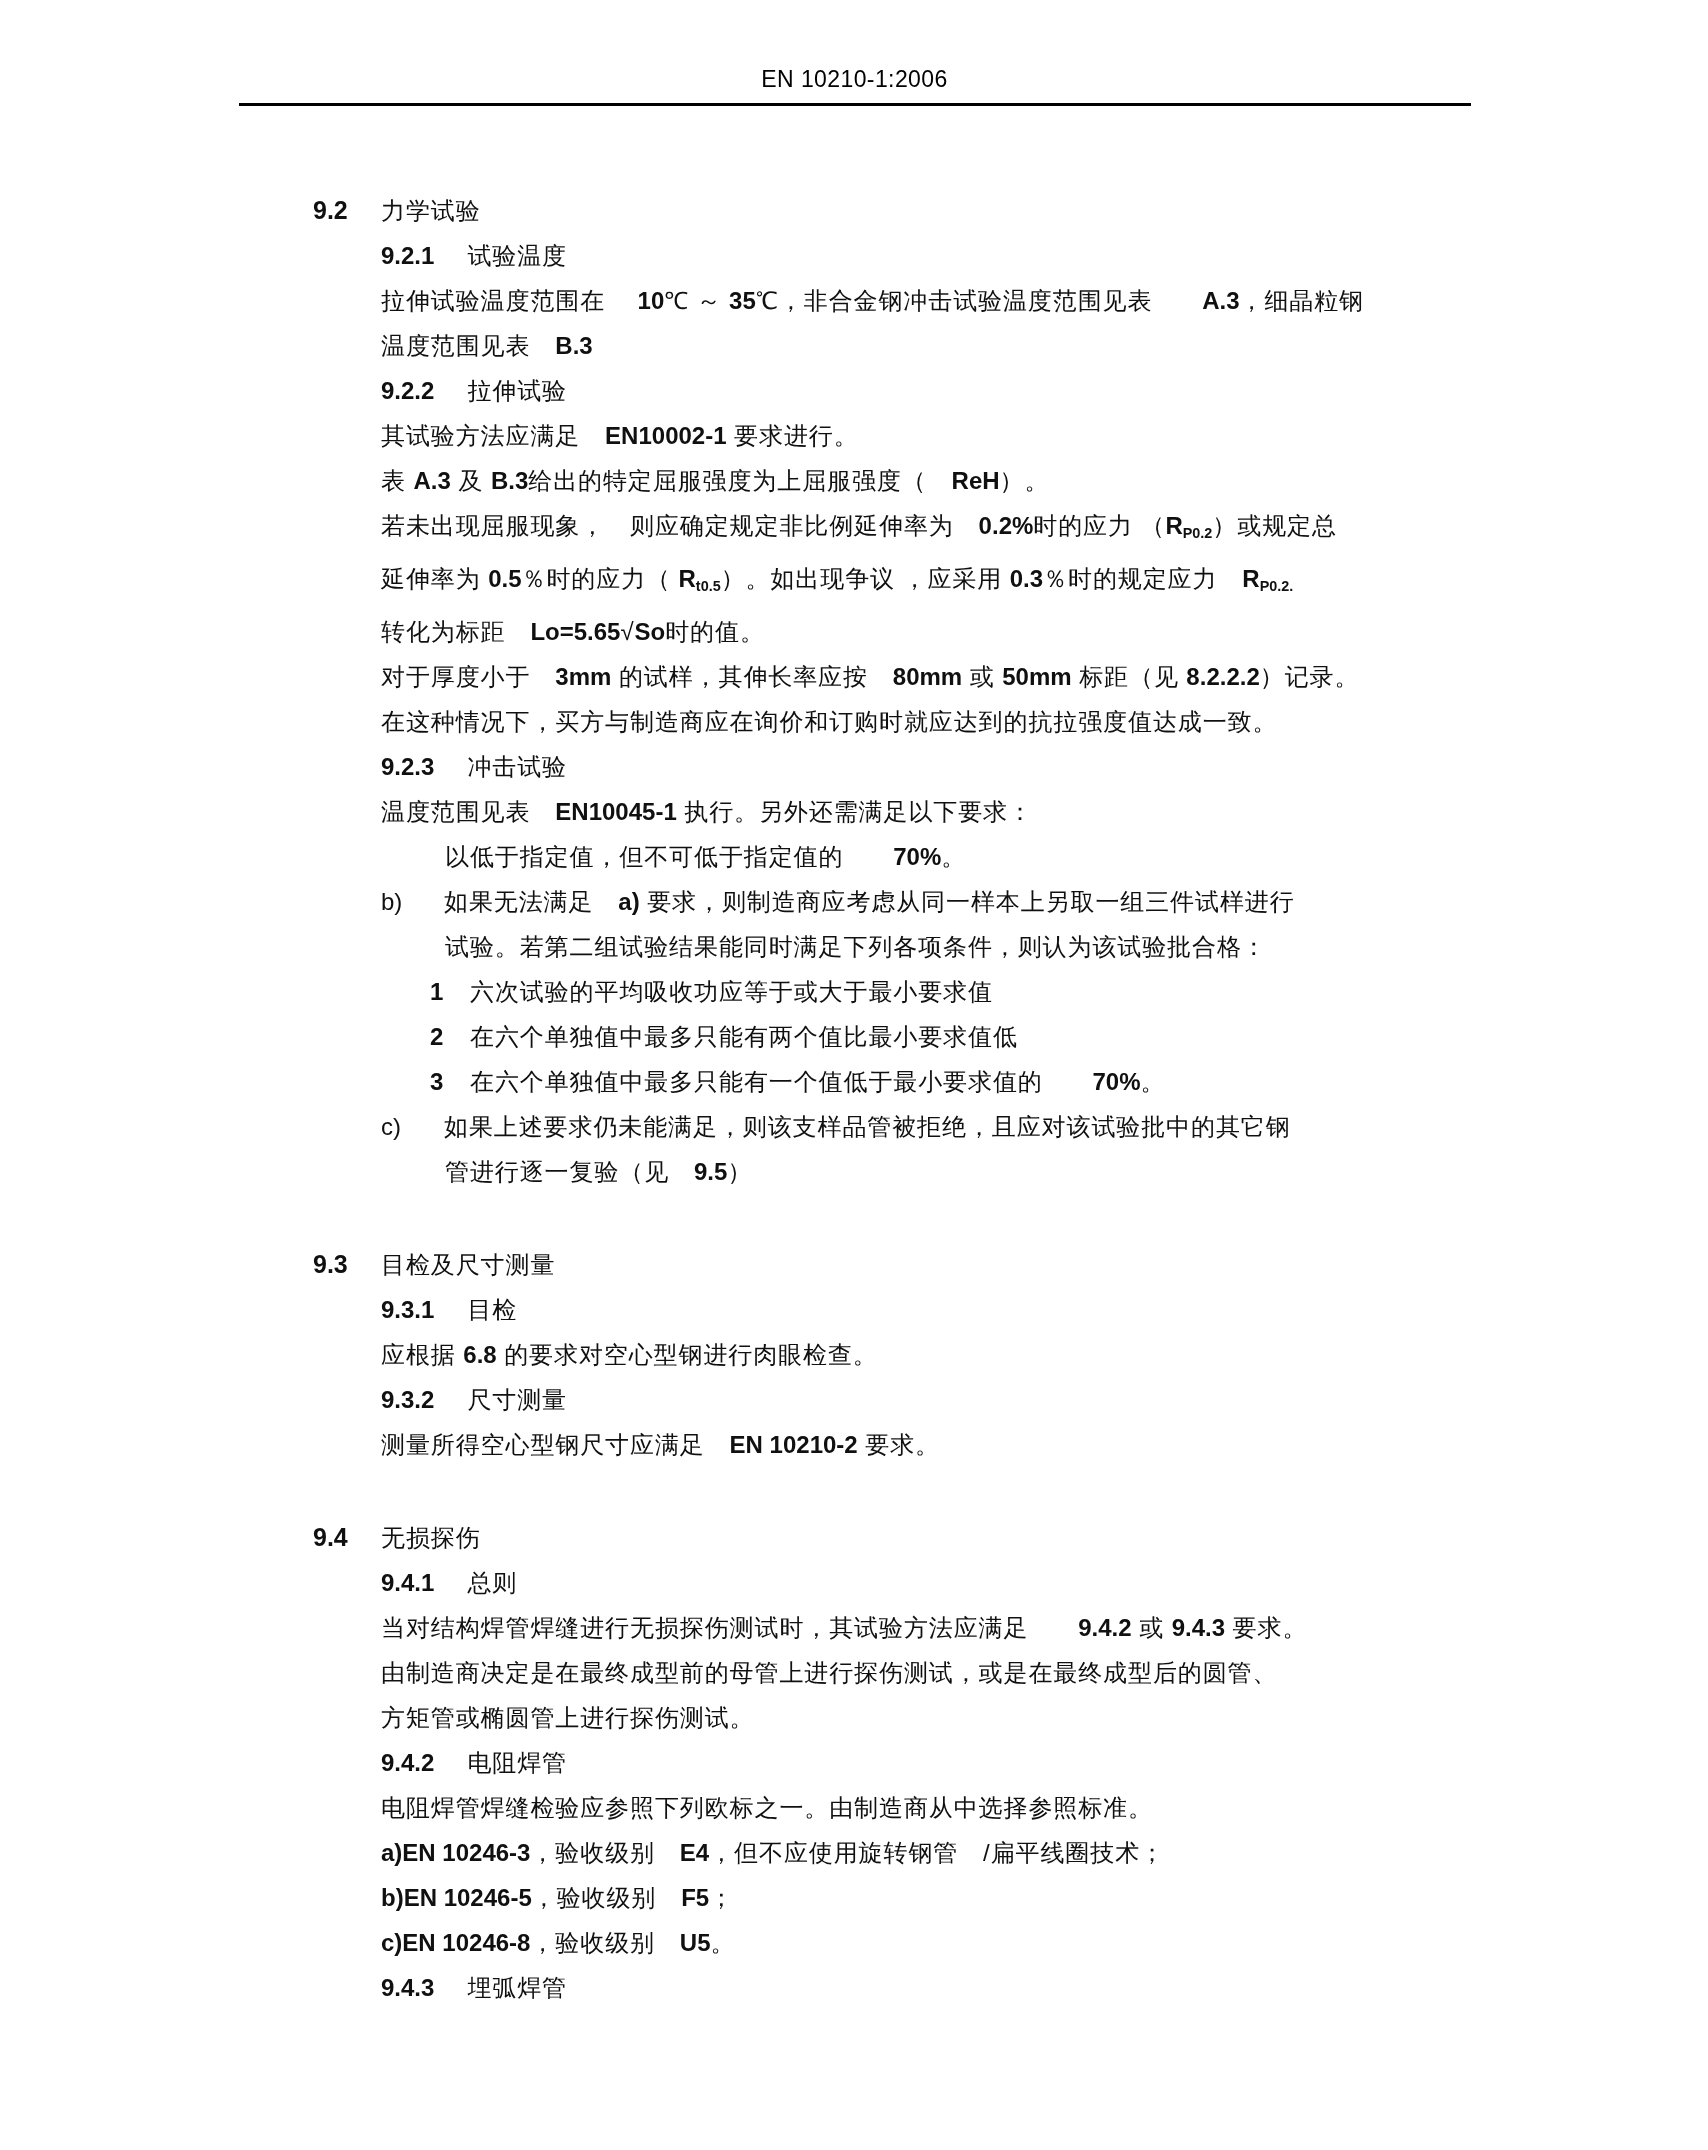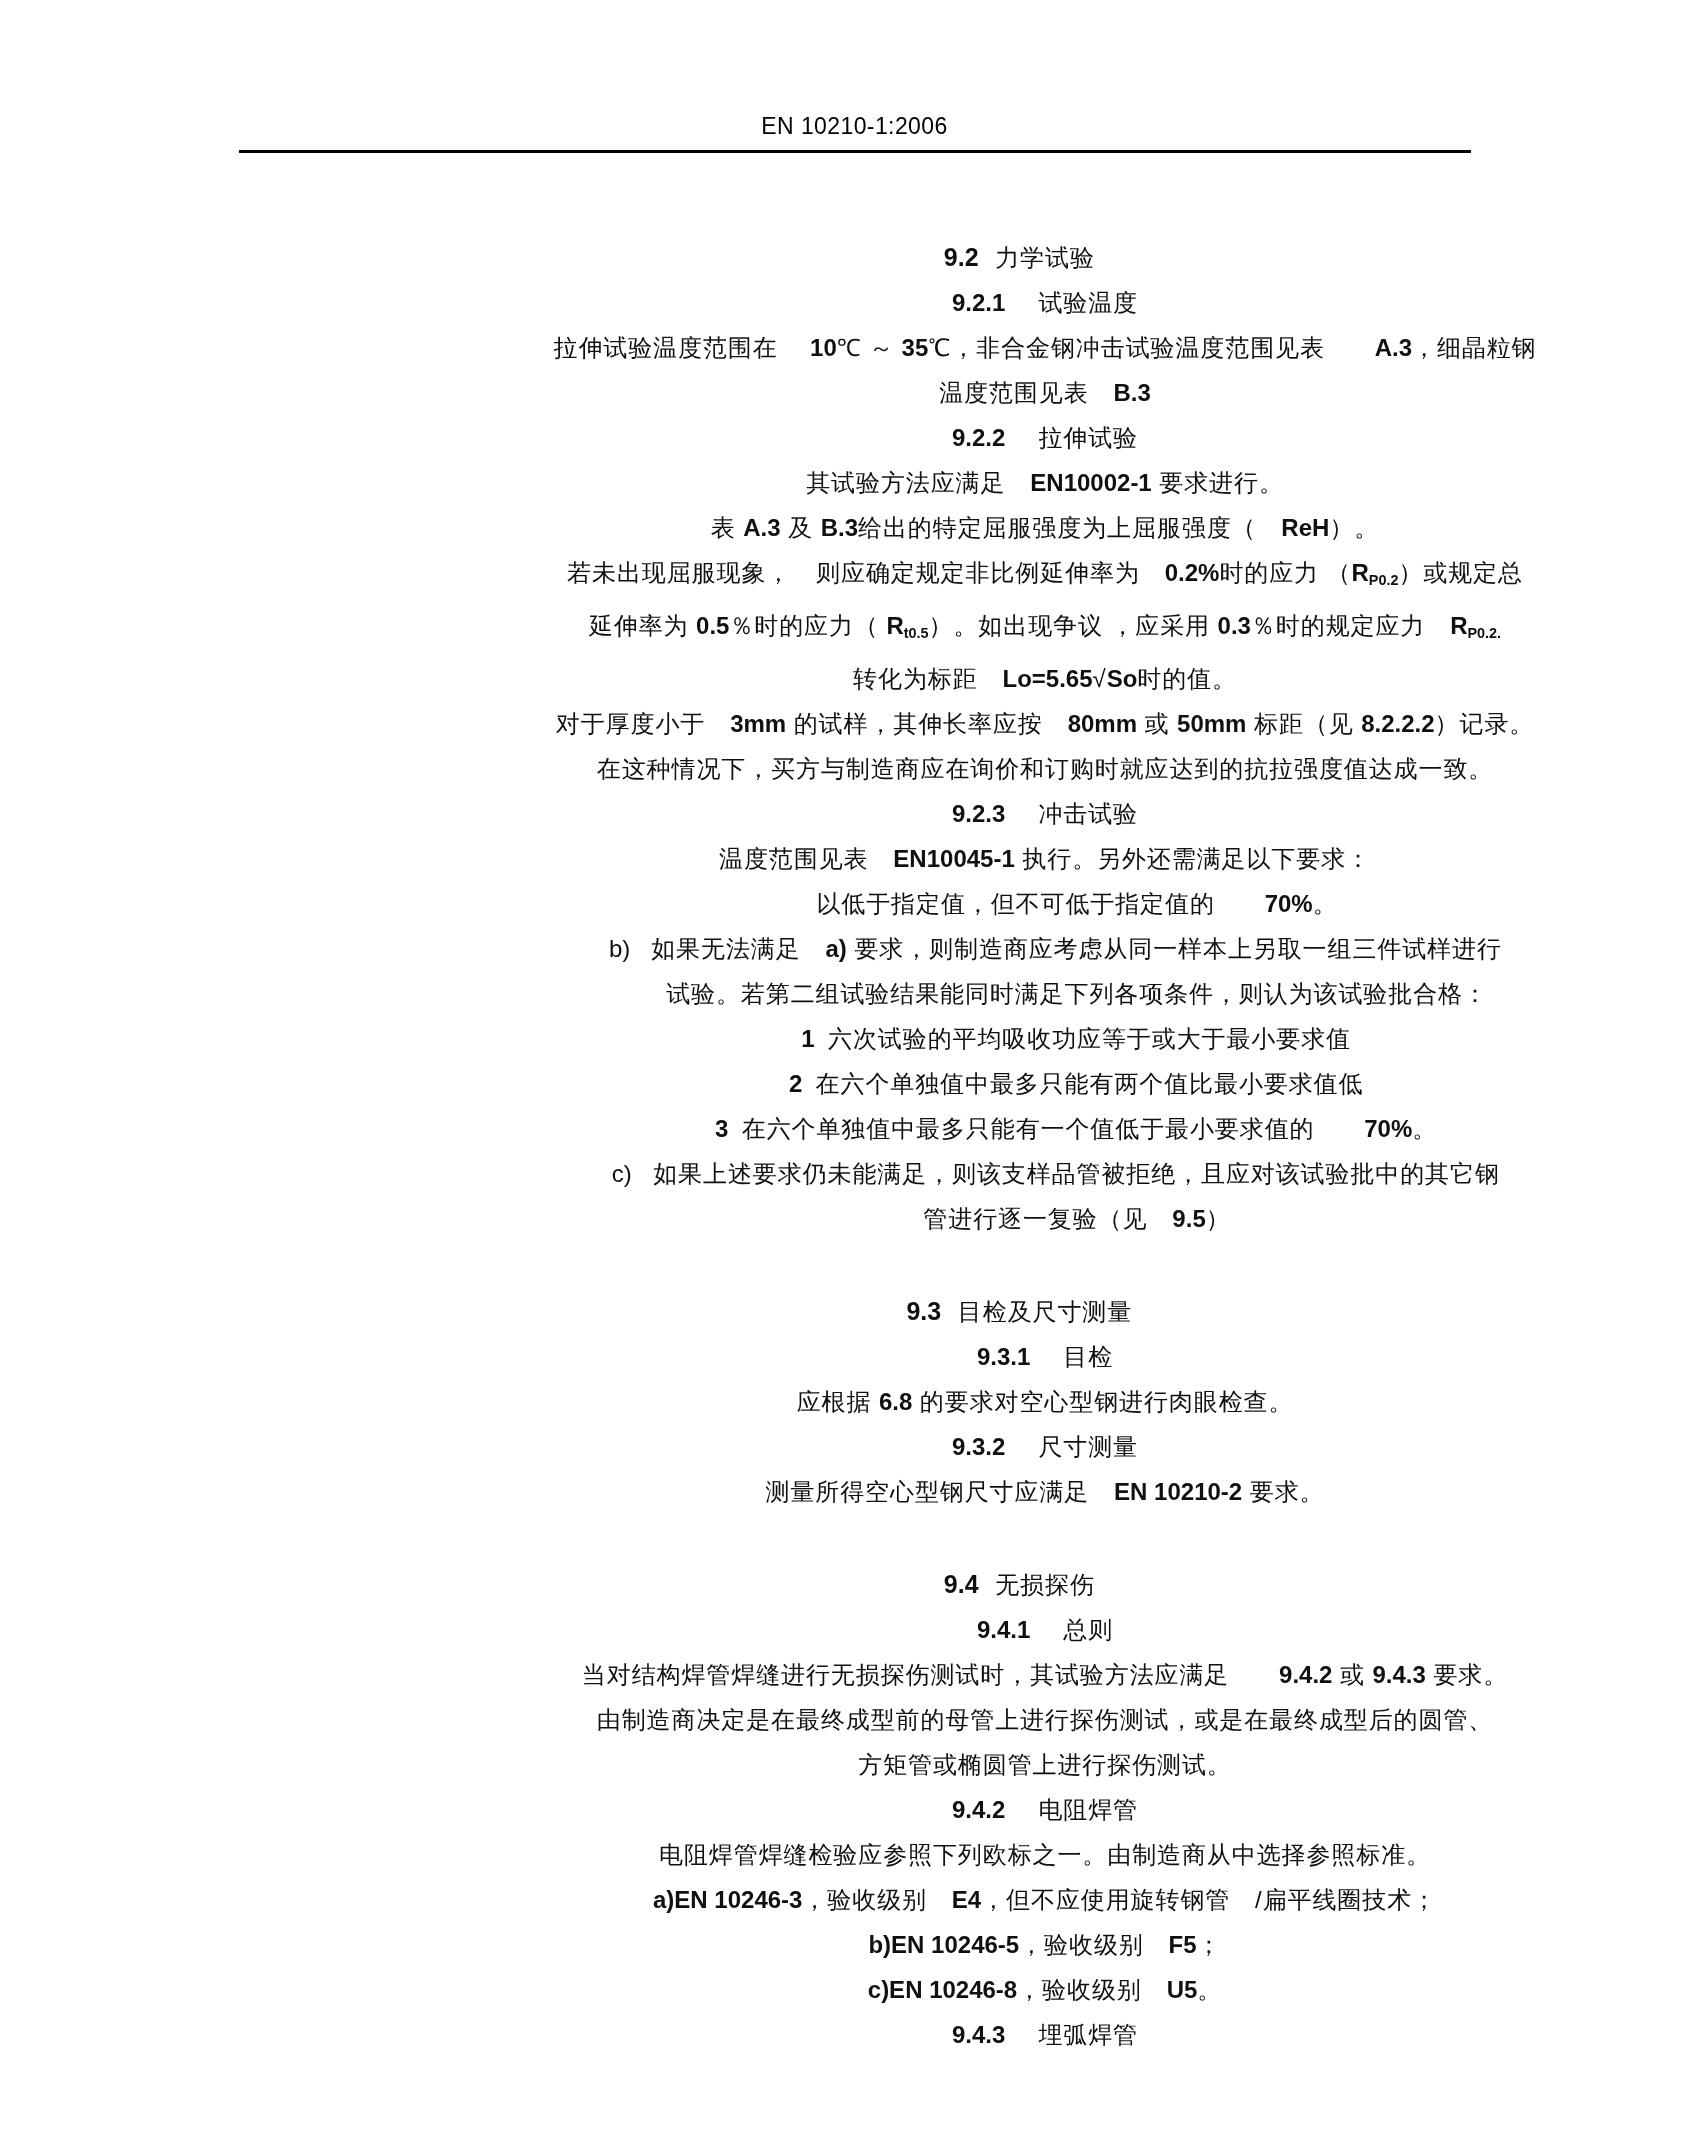--- a/index.html
+++ b/index.html
@@ -5,34 +5,34 @@
   html, body { margin: 0; padding: 0; background: #e8e8e8; }
   .page {
     position: relative;
     width: 1709px;
     height: 2419px;
     background: #ffffff;
     color: #000;
     font-family: "Liberation Sans", sans-serif;
     overflow: hidden;
   }
-  .header { padding-top: 113px; text-align: center; }
+  .header { padding-top: 66px; text-align: center; }
   .header-title {
     font-size: 23px;
     line-height: 26px;
     letter-spacing: 0.4px;
     color: #000;
   }
   .rule {
     border: none;
     border-top: 3px solid #000;
     margin: 11.2px 238px 0 239px;
     height: 0;
   }
-  .doc { margin-top: 82px; text-align: center; }
+  .doc { margin-top: 82px; }
   .line {
     margin-left: 381px;
     font-size: 24px;
     line-height: 45px;
     white-space: pre-wrap;
     color: #101010;
   }
   .cjk { font-weight: 400; letter-spacing: 0.9px; }
   .lat { font-weight: 600; letter-spacing: 0; }
   .sub { font-size: 0.6em; vertical-align: -0.28em; font-weight: 600; }

